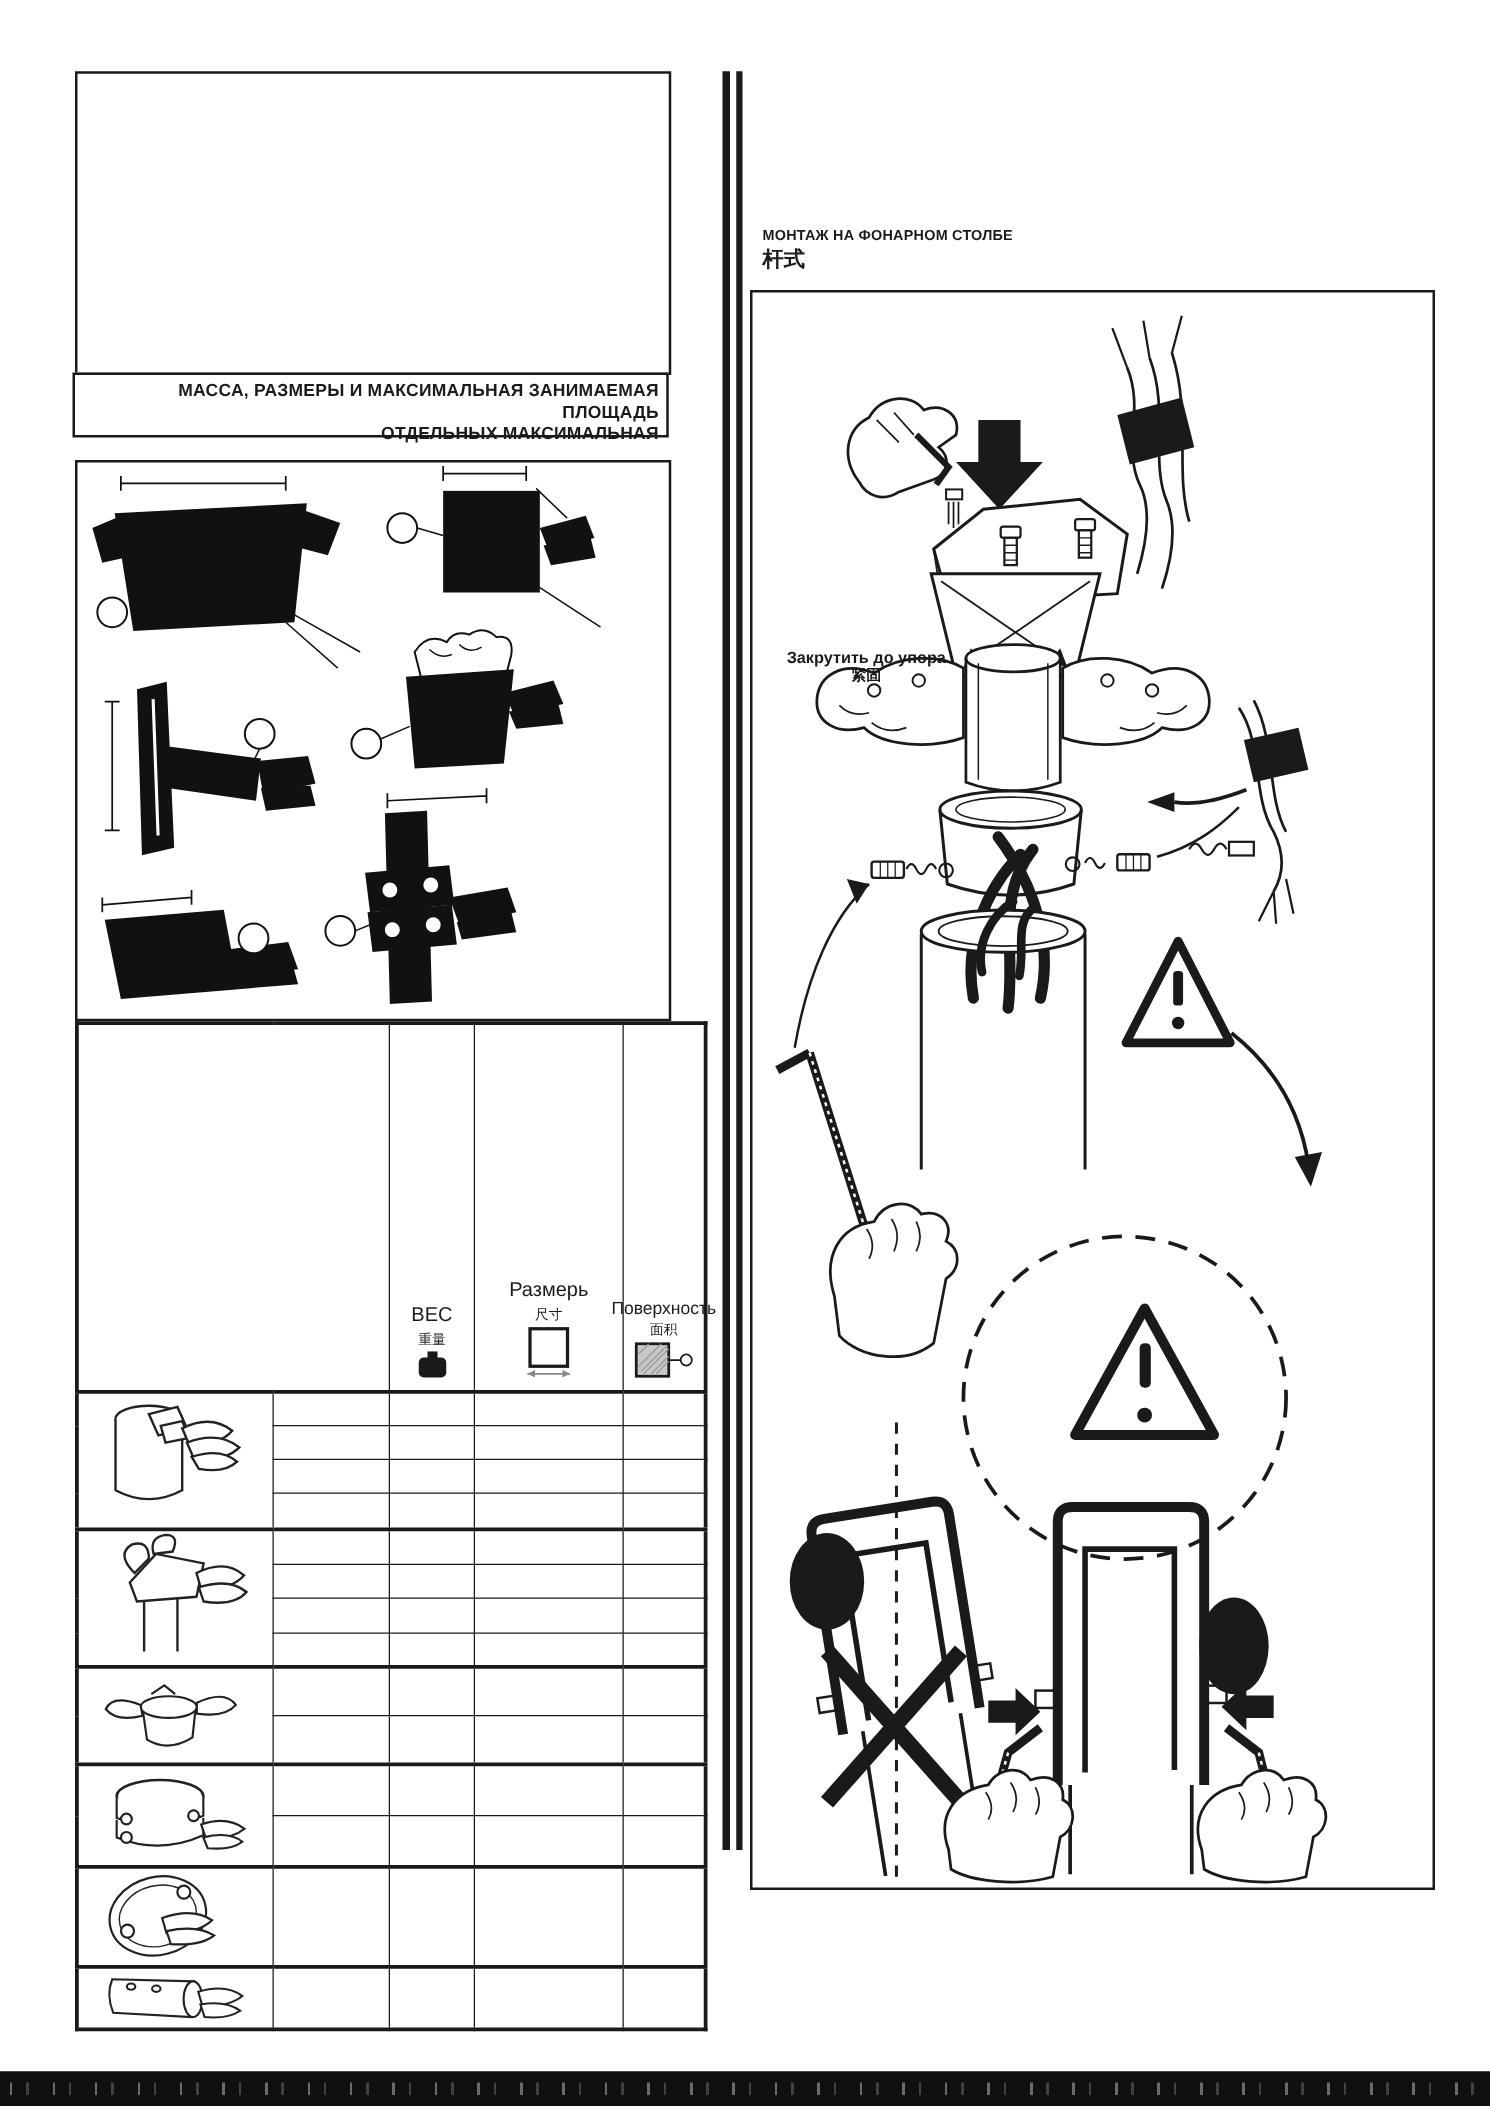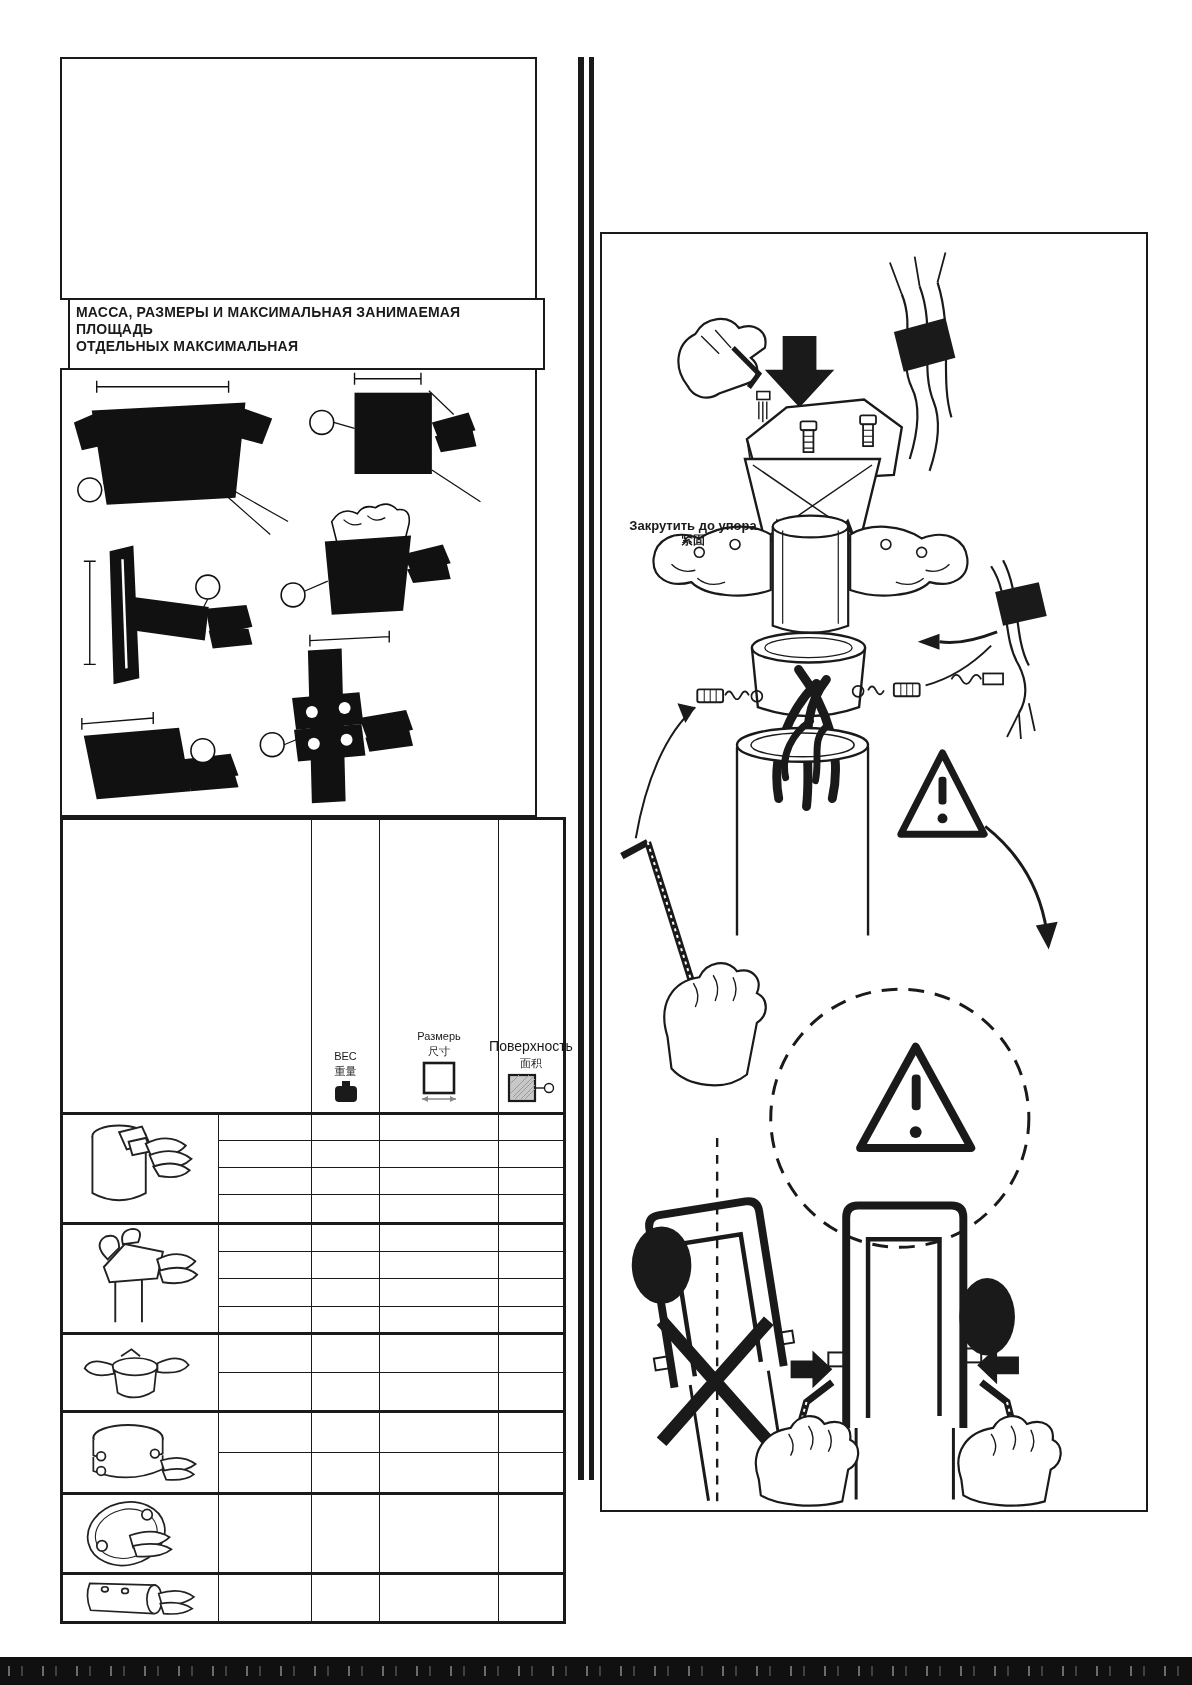--- a/index.html
+++ b/index.html
@@ -1,32 +1,32 @@
 <!DOCTYPE html>
 <html><head>
 <meta charset="utf-8">
 <style>
   html,body{margin:0;padding:0;background:#e8e8e8;}
   .page{position:relative;width:1192px;height:1685px;background:#fff;overflow:hidden;
         font-family:"Liberation Sans",sans-serif;color:#1a1a1a;}
   .box{position:absolute;border:2px solid #1a1a1a;background:#fff;box-sizing:border-box;}
   .box-a{left:60px;top:57px;width:477px;height:243px;}
-  .box-b{left:68px;top:298px;width:477px;height:72px;padding:4px 6px;}
+  .box-b{left:58px;top:298px;width:477px;height:52px;padding:4px 6px;text-align:right;}
   .box-c{left:60px;top:368px;width:477px;height:449px;}
   .title-ru{font-size:14px;font-weight:700;line-height:1.22;letter-spacing:.2px;}
   .title-zh{font-size:13px;font-weight:700;margin-top:2px;}
   
   table.spec{position:absolute;left:60px;top:817px;width:503px;border-collapse:collapse;
              table-layout:fixed;border:3px solid #1a1a1a;background:#fff;}
   table.spec td,table.spec th{border:1px solid #1a1a1a;padding:0;}
   table.spec tr.group-start td{border-top:3px solid #1a1a1a;}
   table.spec th{font-weight:400;vertical-align:bottom;}
   .hdr-stack{display:flex;flex-direction:column;align-items:center;justify-content:flex-end;
              gap:2px;padding-bottom:9px;}
-  .hdr-ru{font-size:11px;}
+  .hdr-ru{font-size:16px;}
   .hdr-zh{font-size:11px;}
   .img-cell{text-align:center;vertical-align:middle;}
   .hdesc{border-right:1px solid #1a1a1a;}
   
   .divider{position:absolute;top:57px;height:1423px;background:#1a1a1a;}
   .div1{left:578px;width:6px;}
   .div2{left:589px;width:5px;}
   .rp-heading{position:absolute;left:610px;top:183px;width:330px;}
   .rp-h-ru{font-size:11.5px;font-weight:700;letter-spacing:.2px;}
   .rp-h-zh{font-size:17px;font-weight:700;margin-top:1px;}
@@ -305,20 +305,24 @@
           <td></td>
           <td></td>
           <td></td>
         </tr>
       </tbody>
   </table>
 
   <div class="divider div1"></div>
   <div class="divider div2"></div>
 
+  <div class="rp-heading">
+    <div class="rp-h-ru">МОНТАЖ НА ФОНАРНОМ СТОЛБЕ</div>
+    <div class="rp-h-zh">杆式</div>
+  </div>
 
   <div class="rp-box">
     <svg class="rp-svg" width="544" height="1276" viewBox="0 0 548 1280">
       <g stroke="#1a1a1a" fill="none" stroke-width="2.2">
 
         <g>
           <path d="M86 150 C72 132 74 108 94 98 C104 80 128 78 138 92 C154 86 168 96 164 112 L150 122 C160 130 158 144 146 148 L118 158 C106 166 92 162 86 150 Z" fill="#fff"></path>
           <path d="M100 100 L118 118 M114 94 L130 112" stroke-width="1.4"></path>
           <path d="M132 112 L158 138 L148 152" stroke-width="5"></path>
           <rect x="156" y="156" width="13" height="8" fill="#fff" stroke-width="1.6"></rect>

